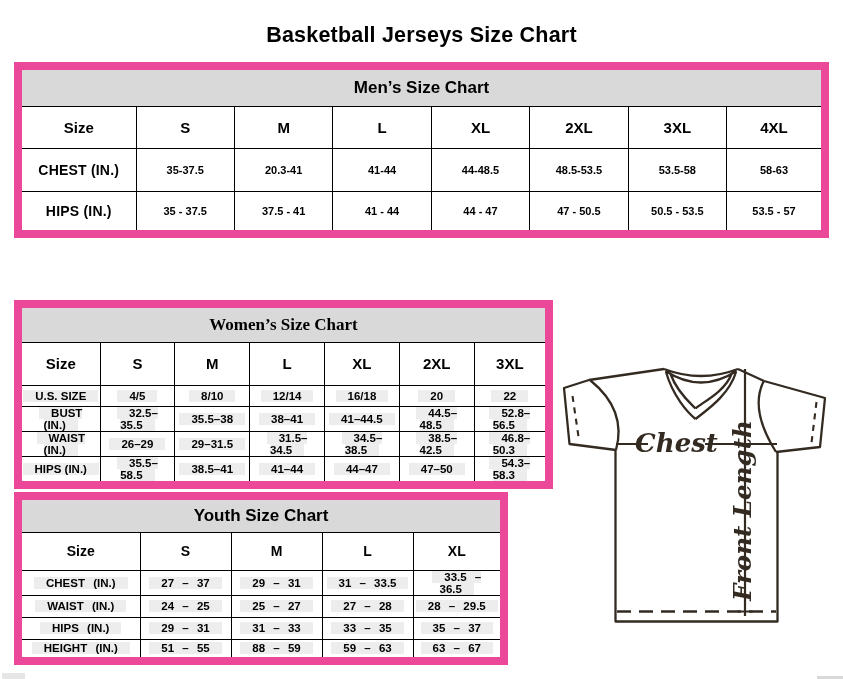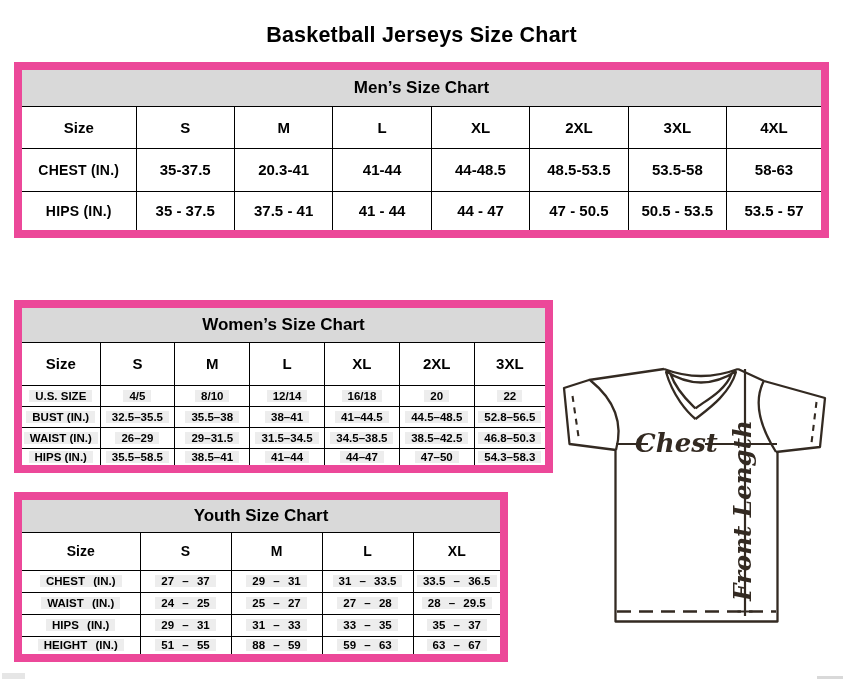--- a/index.html
+++ b/index.html
@@ -34,37 +34,37 @@
   .size-table td.band{
     background:#d9d9d9;
     font-size:17px;
   }
   
   .men-table{left:14px;top:62px;width:815px;}
   .men-table tr.band-row{height:40px;}
   .men-table tr.size-row{height:42px;}
   .men-table tr.data-row{height:43px;}
   .men-table .size-row th{font-size:15px;}
-  .men-table .data-row td{font-size:15px;}
+  .men-table .data-row td{font-size:11px;}
   .men-table td.rowlabel{font-size:14px;letter-spacing:0.2px;}
   
   .women-table{left:14px;top:300px;width:539px;}
-  .women-table tr.band-row{height:38px;}
+  .women-table tr.band-row{height:38px;font-family:Liberation Serif, serif;}
   .women-table tr.size-row{height:43px;}
   .women-table tr.data-row{height:21px;}
   .women-table .size-row th{font-size:15px;}
   .women-table .data-row td{font-size:11.5px;}
   
   .youth-table{left:14px;top:492px;width:494px;}
   .youth-table tr.band-row{height:36px;}
   .youth-table tr.size-row{height:38px;}
   .youth-table tr.data-row{height:22px;}
   .youth-table .size-row th{font-size:14px;}
   .youth-table .data-row td{font-size:11.5px;word-spacing:5px;}
-  .hl{background:#ededed;padding:0 6px;}
+  .hl{background:#ededed;padding:0 12px;}
   
   .jersey-svg{position:absolute;left:558px;top:362px;}
   
   .frag{position:absolute;background:#e6e6e6;}
   .frag-left{left:2px;top:673px;width:23px;height:6px;}
   .frag-right{left:817px;top:676px;width:26px;height:3px;background:#d9d9d9;}
 </style>
 </head>
 <body>
 

